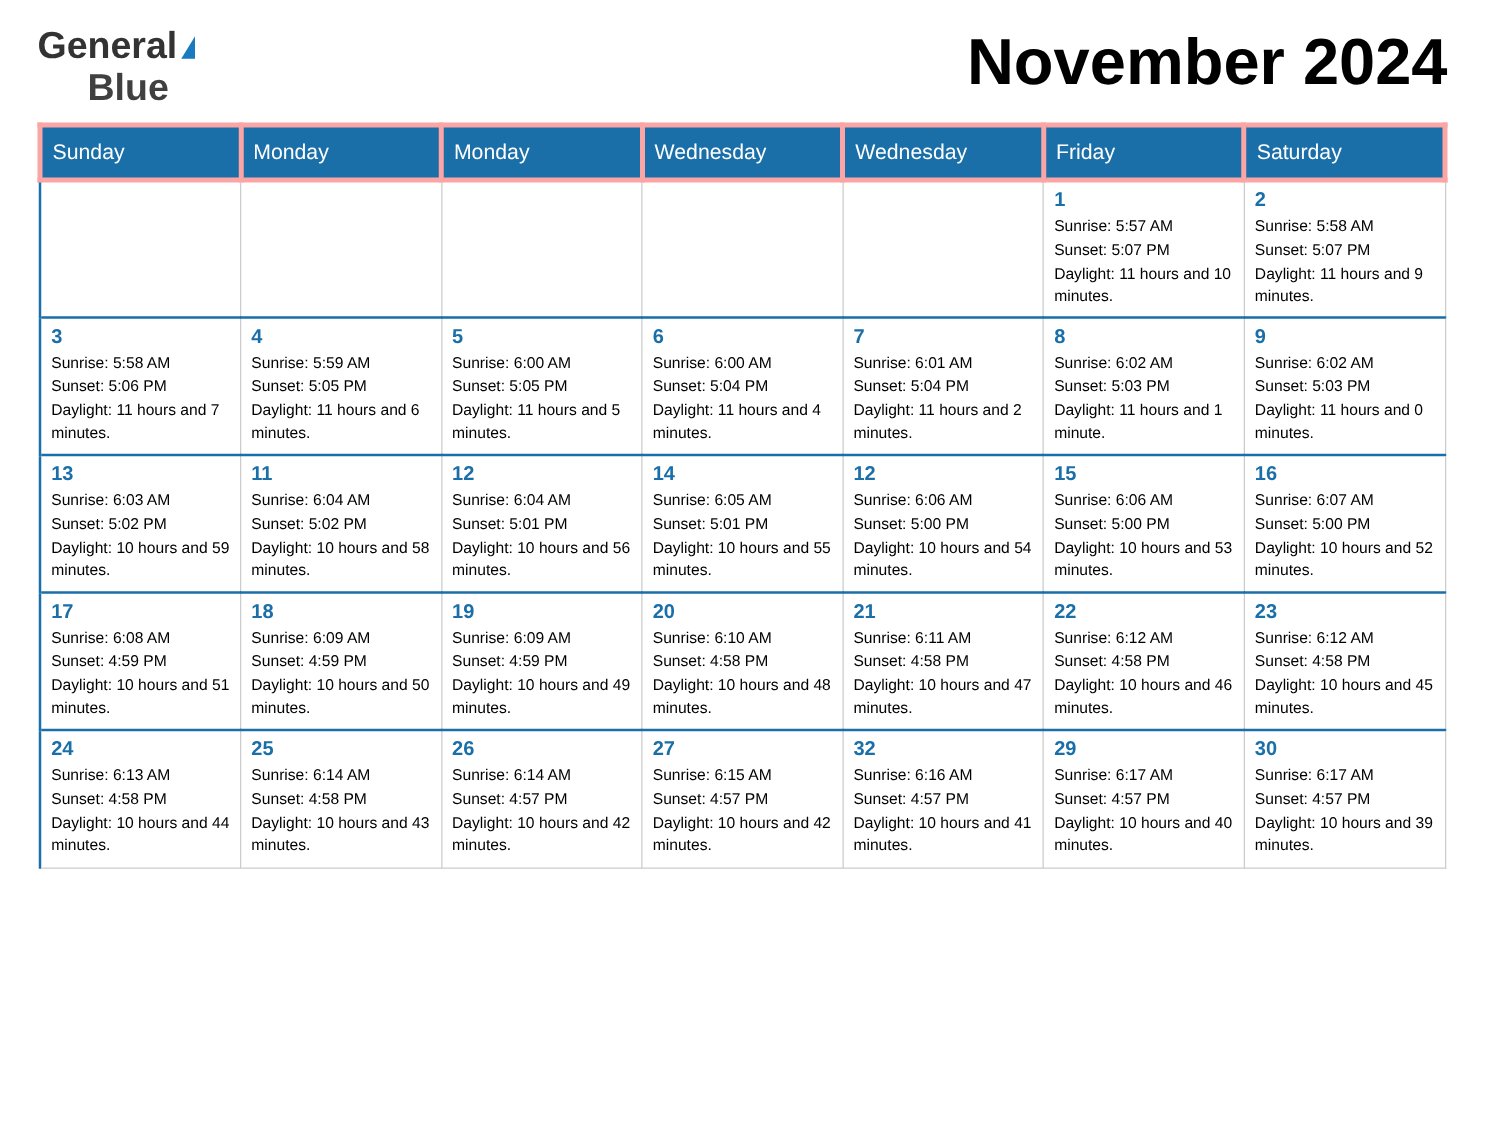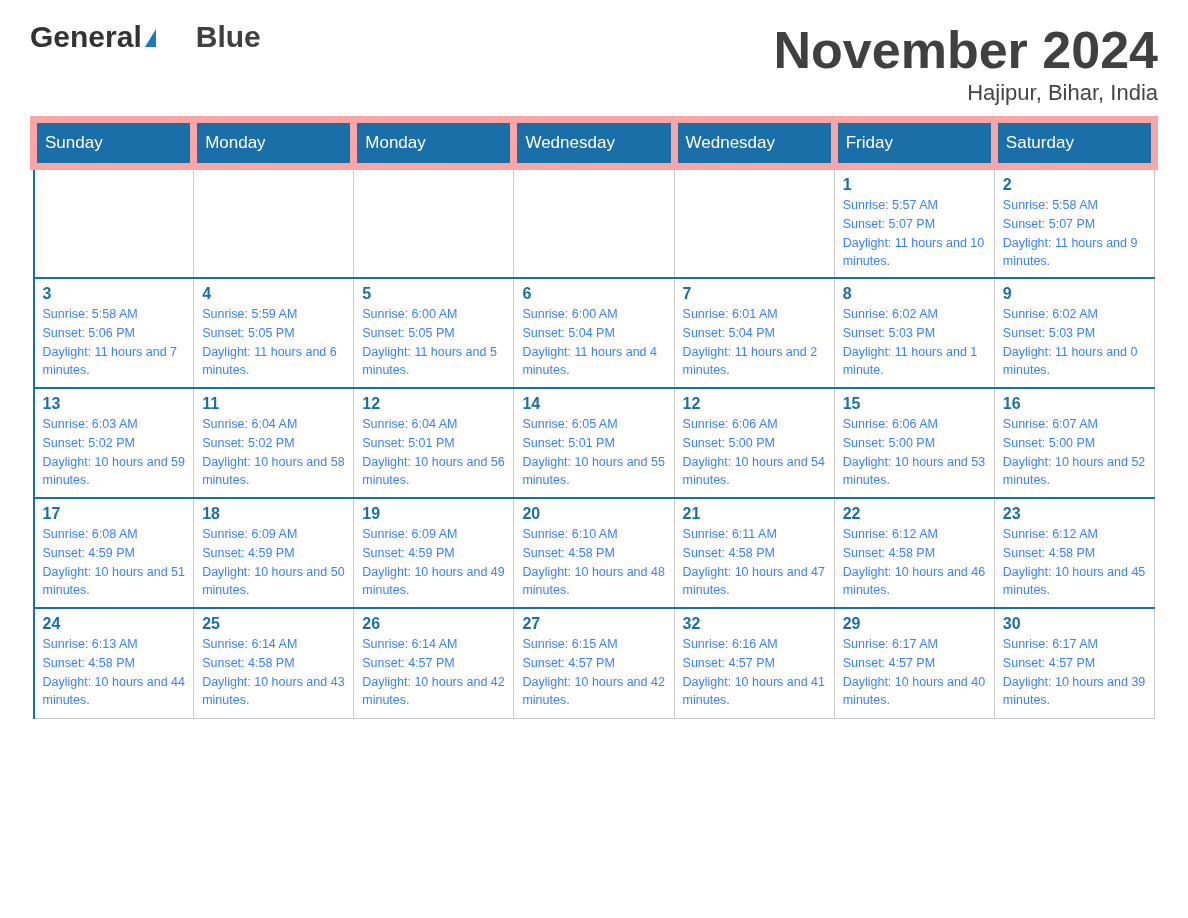--- a/index.html
+++ b/index.html
@@ -11,72 +11,73 @@
       padding: 20px 30px;
     }
     .header {
       display: flex;
       justify-content: space-between;
       align-items: flex-start;
       margin-bottom: 10px;
     }
     .logo {
       display: flex;
+      flex-direction: column;
       align-items: flex-start;
     }
     .logo-row {
       display: flex;
       align-items: center;
     }
     .title-section {
       text-align: right;
     }
     .month-title {
       font-size: 52px;
       font-weight: bold;
-      color: #404040;
+      color: #000000;
     }
     .location {
       font-size: 22px;
       color: #444;
     }
     table {
       width: 100%;
       border-collapse: collapse;
       margin-top: 10px;
     }
     thead tr th {
       background: #1a6fa8;
       color: #fff;
       padding: 10px 8px;
       text-align: left;
       font-size: 17px;
       font-weight: normal;
-      border: 7px solid #fca5a5;
+      border: 4px solid #fca5a5;
     }
     tbody tr td {
       vertical-align: top;
       padding: 6px 8px;
       border: 1px solid #ccc;
       width: 14.28%;
       font-size: 13px;
       color: #222;
       height: 110px;
     }
     .day-number {
       font-size: 16px;
       font-weight: bold;
       color: #1a6fa8;
       display: block;
       margin-bottom: 2px;
     }
     .day-info {
       font-size: 12.5px;
       line-height: 1.5;
-      color: #3b82f6;
+      color: #000000;
     }
     .empty-cell {
       background: #fff;
     }
     tbody tr:first-child td {
       border-top: 2px solid #1a6fa8;
     }
     tbody tr td:first-child {
       border-left: 2px solid #1a6fa8;
     }
@@ -93,21 +94,20 @@
     <div class="logo-row">
       <span style="font-size:30px;font-weight:bold;color:#333;">General</span>
       <span style="display:inline-block;width:0;height:0;border-left:11px solid transparent;border-right:0px solid transparent;border-bottom:18px solid #1a7abf;margin-left:3px;margin-bottom:-2px;"></span>
     </div>
     <div>
       <span style="font-size:30px;font-weight:bold;color:#404040;margin-left:40px;">Blue</span>
     </div>
   </div>
   <div class="title-section">
     <div class="month-title">November 2024</div>
-    <div class="location">Hajipur, Bihar, India</div>
   </div>
 </div>
 
 <table>
   <thead>
     <tr>
       <th>Sunday</th>
       <th>Monday</th>
       <th>Monday</th>
       <th>Wednesday</th>

